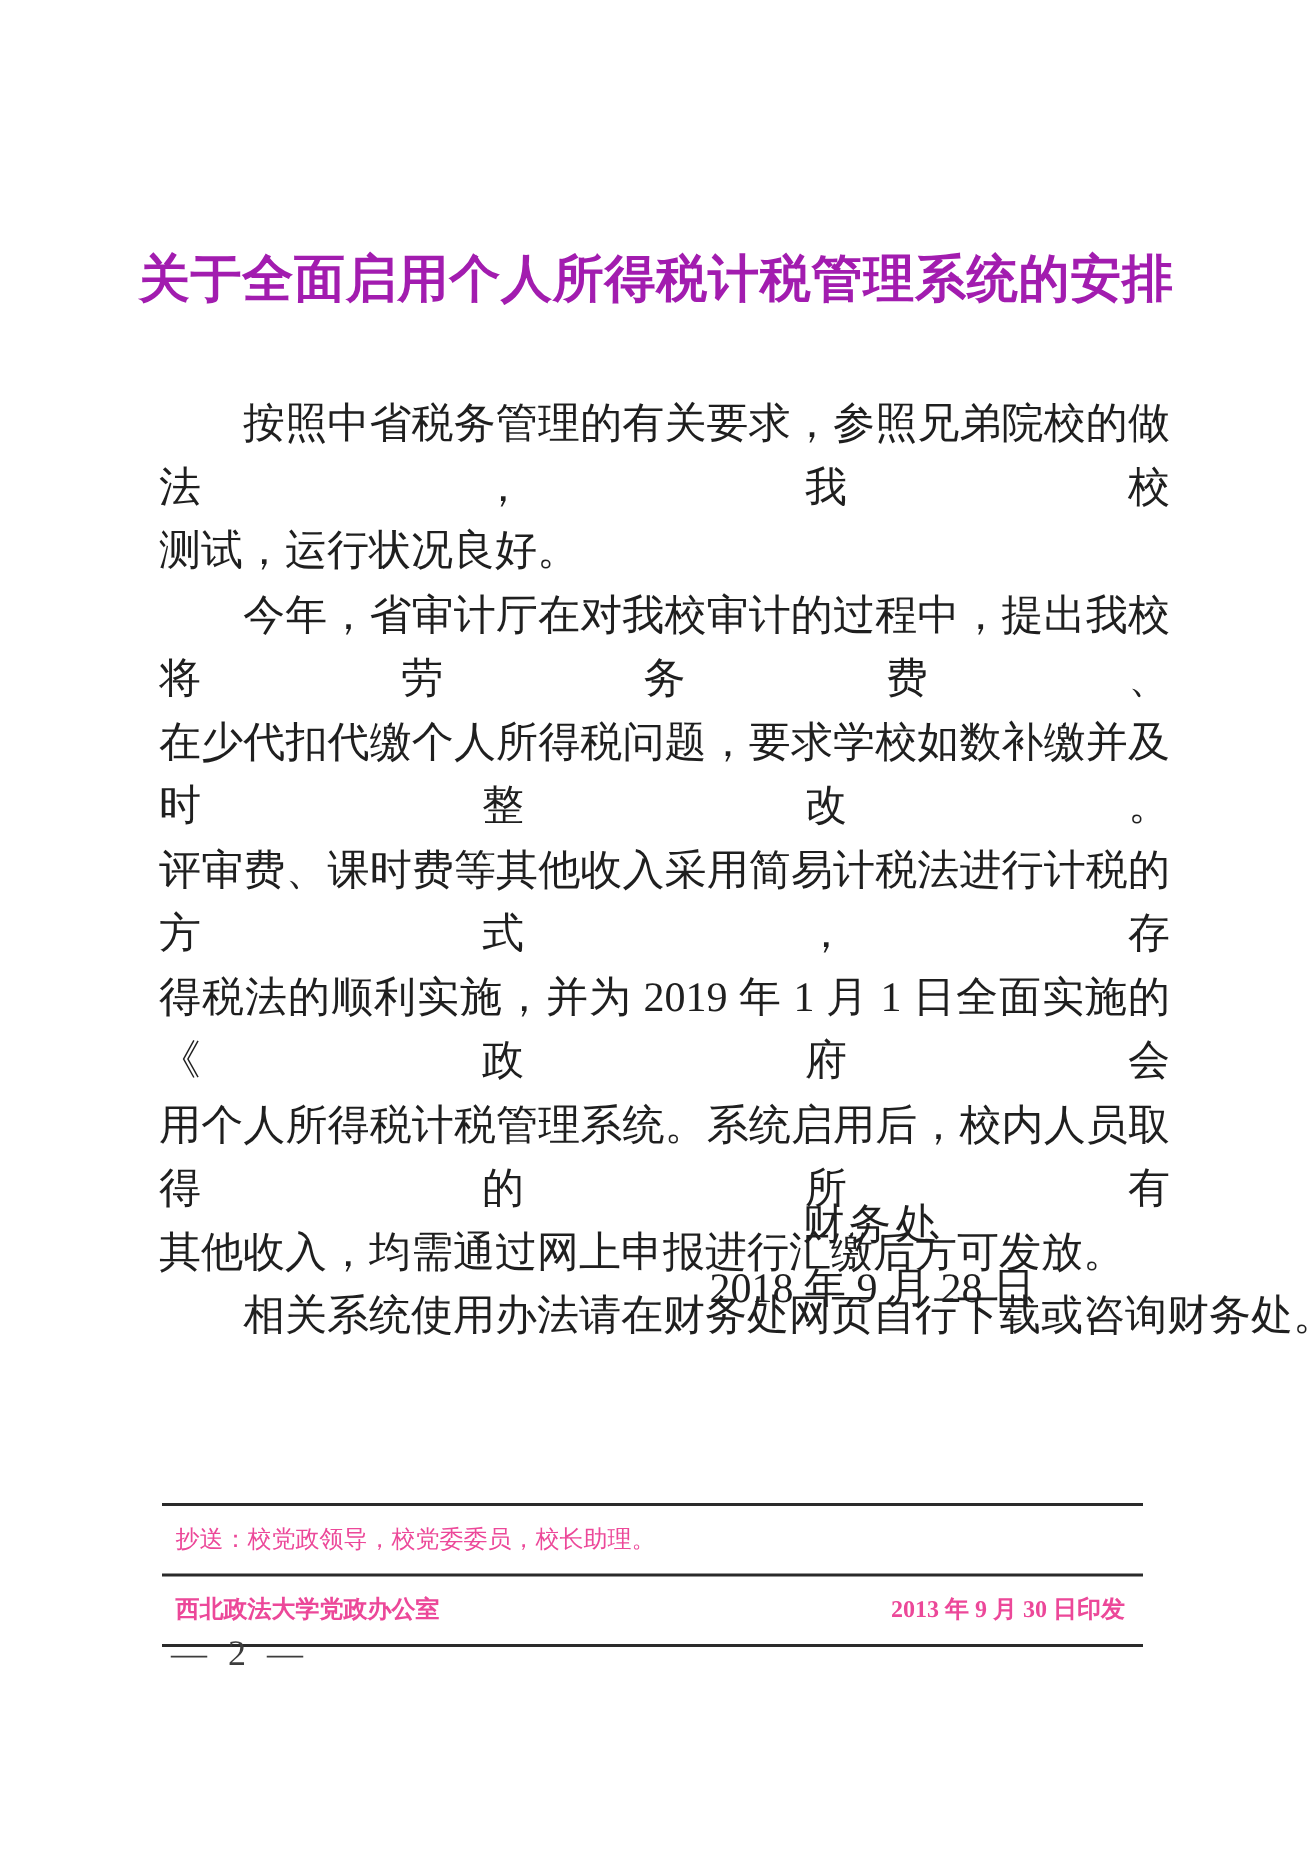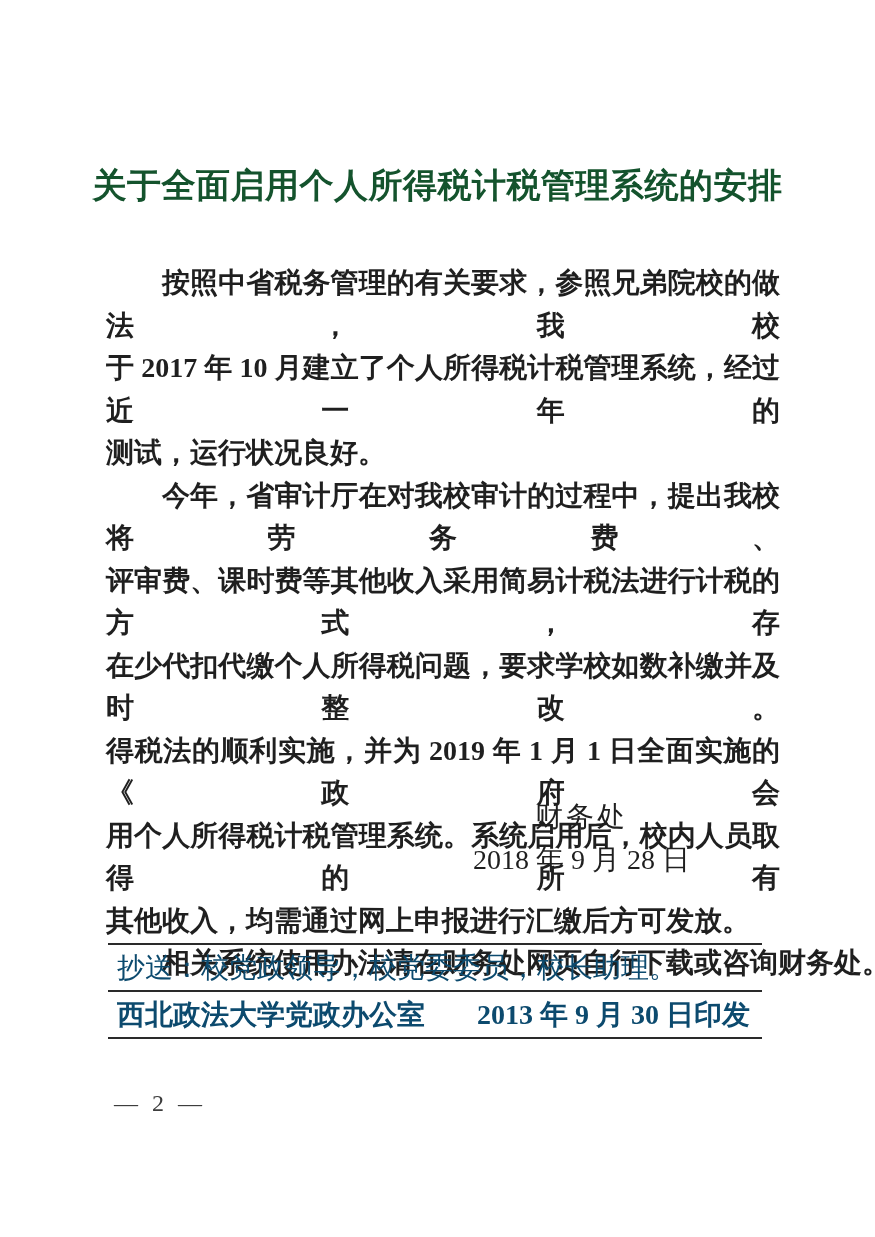--- a/index.html
+++ b/index.html
@@ -18,32 +18,32 @@
   }
   .doc-title {
     position: absolute;
     top: 163px;
     left: 0;
     width: 100%;
     margin: 0;
     text-align: center;
     font-size: 34px;
     font-weight: 700;
-    color: #14532d;
+    color: #a21caf;
     letter-spacing: 0.5px;
   }
   .doc-body {
     position: absolute;
     top: 262px;
     left: 106px;
     width: 674px;
     font-size: 28px;
     line-height: 42.5px;
   }
-  .paragraph { margin: 0; font-weight: bold; }
+  .paragraph { margin: 0; }
   .line {
     white-space: nowrap;
     text-align: left;
   }
   .line.justify {
     white-space: normal;
     text-align: justify;
     text-align-last: justify;
     text-justify: inter-character;
   }
@@ -56,25 +56,25 @@
     font-size: 28px;
     line-height: 43px;
     text-align: center;
   }
   .signature .sig-line {
     transform: translateX(144px);
   }
   .sig-org { letter-spacing: 3px; }
   .doc-footer {
     position: absolute;
-    top: 943px;
+    top: 1002px;
     left: 108px;
     width: 654px;
-    font-size: 28px;
-    color: #0c4a6e;
+    font-size: 16px;
+    color: #ec4899;
   }
   .rule {
     height: 2px;
     background: #2a2a2a;
   }
   .cc-row {
     height: 45px;
     line-height: 45px;
     padding-left: 9px;
   }
@@ -99,27 +99,26 @@
 <body>
 
 <div class="page">
 
   <h1 class="doc-title">关于全面启用个人所得税计税管理系统的安排</h1>
 
   <div class="doc-body">
 
   <div class="paragraph">
         <div class="line indent justify">按照中省税务管理的有关要求，参照兄弟院校的做法，我校</div>
-        <div class="line justify">于 2017 年 10 月建立了个人所得税计税管理系统，经过近一年的</div>
         <div class="line">测试，运行状况良好。</div>
       </div>
       <div class="paragraph">
         <div class="line indent justify">今年，省审计厅在对我校审计的过程中，提出我校将劳务费、</div>
+        <div class="line justify">在少代扣代缴个人所得税问题，要求学校如数补缴并及时整改。</div>
         <div class="line justify">评审费、课时费等其他收入采用简易计税法进行计税的方式，存</div>
-        <div class="line justify">在少代扣代缴个人所得税问题，要求学校如数补缴并及时整改。</div>
       </div>
       <div class="paragraph">
         <div class="line justify">得税法的顺利实施，并为 2019 年 1 月 1 日全面实施的《政府会</div>
         <div class="line justify">用个人所得税计税管理系统。系统启用后，校内人员取得的所有</div>
         <div class="line">其他收入，均需通过网上申报进行汇缴后方可发放。</div>
       </div>
       <div class="paragraph">
         <div class="line indent">相关系统使用办法请在财务处网页自行下载或咨询财务处。</div>
       </div>
     </div>

